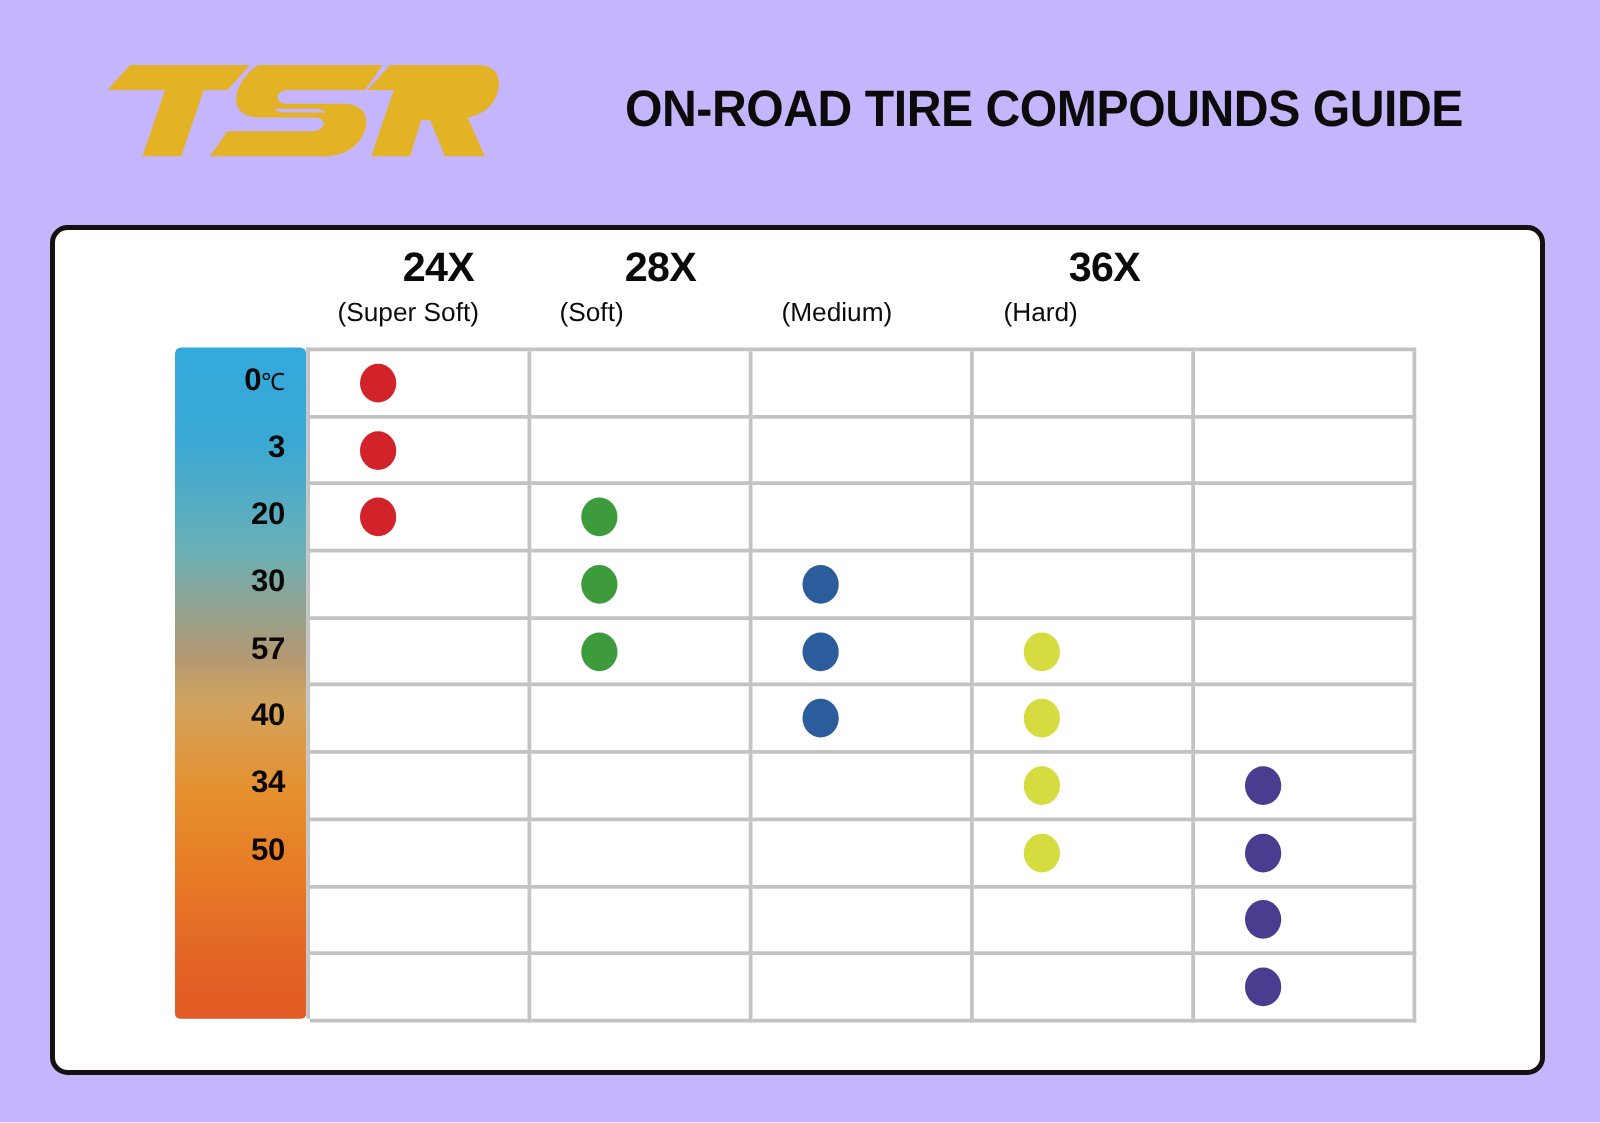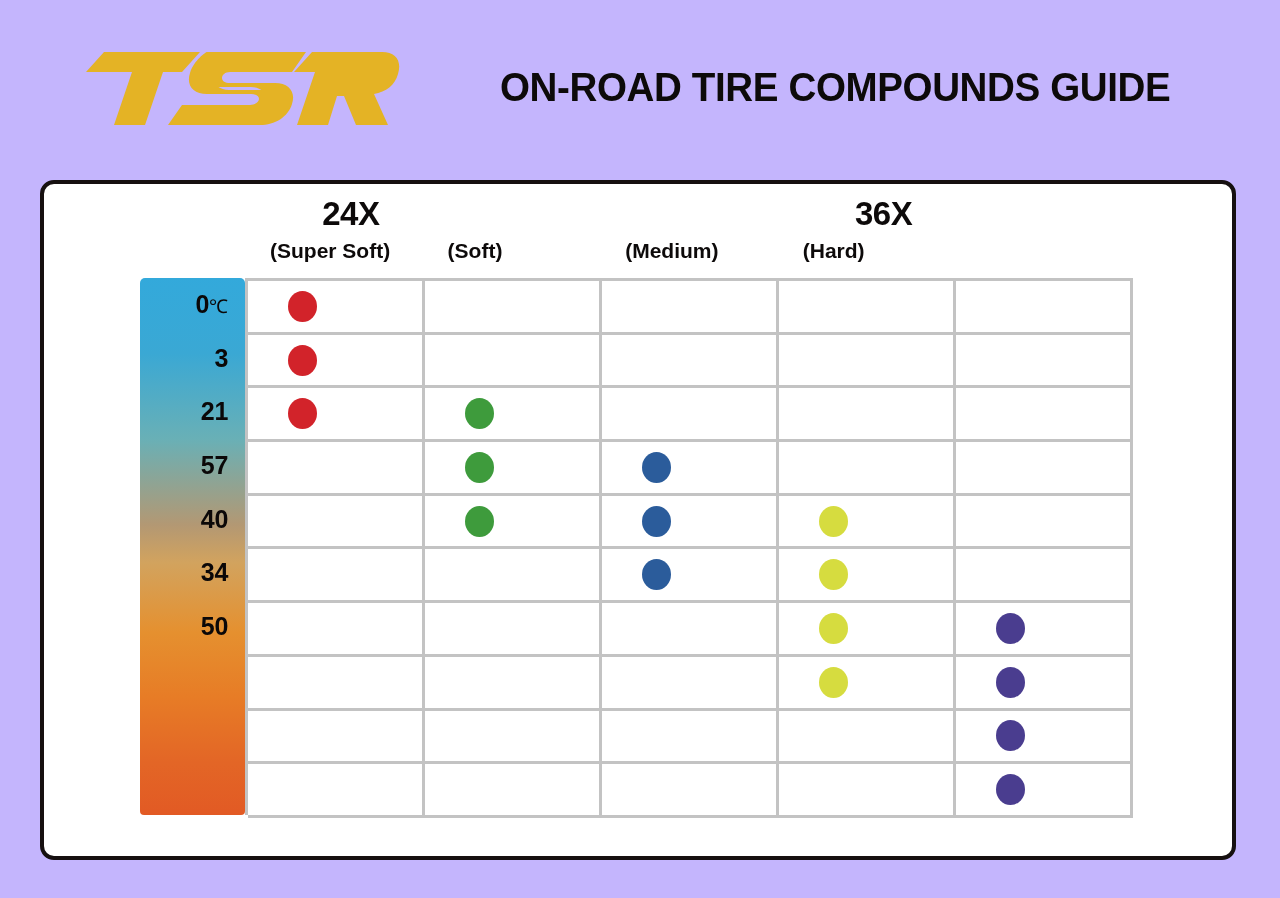--- a/index.html
+++ b/index.html
@@ -84,21 +84,21 @@
     text-align: center;
     font-size: 33px;
     font-weight: bold;
     color: #0d0a0a;
     letter-spacing: -0.5px;
   }
   .col-desc {
     position: absolute;
     top: 44px; left: 8px;
     font-size: 21px;
-    font-weight: bold;
+    font-weight: normal;
     color: #0d0a0a;
     white-space: nowrap;
   }
 
   
   #grid {
     position: absolute;
     left: 105px; top: 83px;
     width: 888px;
     height: 537px;
@@ -203,40 +203,44 @@
   <div id="frame"></div>
 
   <div id="table-block">
 
     <div id="col-headers">
         <div class="col-head">
           <div class="col-code">24X</div>
           <div class="col-desc">(Super Soft)</div>
         </div>
         <div class="col-head">
+          <div class="col-code">28X</div>
           <div class="col-desc">(Soft)</div>
         </div>
         <div class="col-head">
           <div class="col-desc">(Medium)</div>
         </div>
         <div class="col-head">
           <div class="col-code">36X</div>
           <div class="col-desc">(Hard)</div>
         </div>
       </div>
 
     <div id="temp-strip">
         <div class="temp-cell">
           <div class="temp-label"><span>0</span><span class="deg-unit">℃</span></div>
         </div>
         <div class="temp-cell">
           <div class="temp-label"><span>3</span></div>
         </div>
         <div class="temp-cell">
-          <div class="temp-label"><span>21</span></div>
+          <div class="temp-label"><span>20</span></div>
+        </div>
+        <div class="temp-cell">
+          <div class="temp-label"><span>30</span></div>
         </div>
         <div class="temp-cell">
           <div class="temp-label"><span>57</span></div>
         </div>
         <div class="temp-cell">
           <div class="temp-label"><span>40</span></div>
         </div>
         <div class="temp-cell">
           <div class="temp-label"><span>34</span></div>
         </div>

